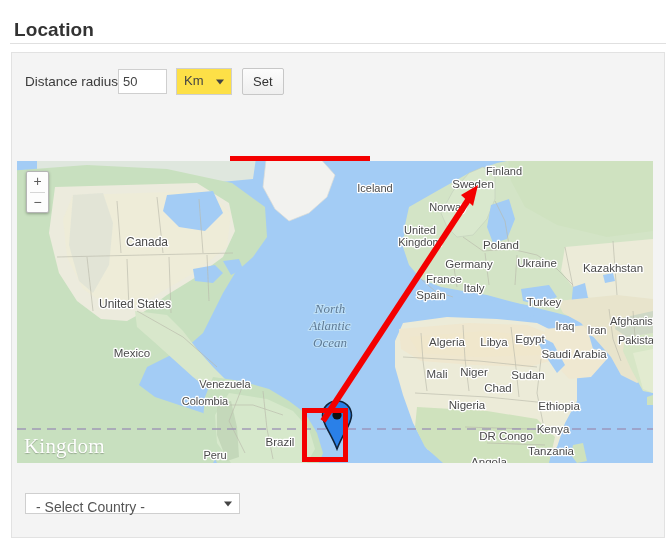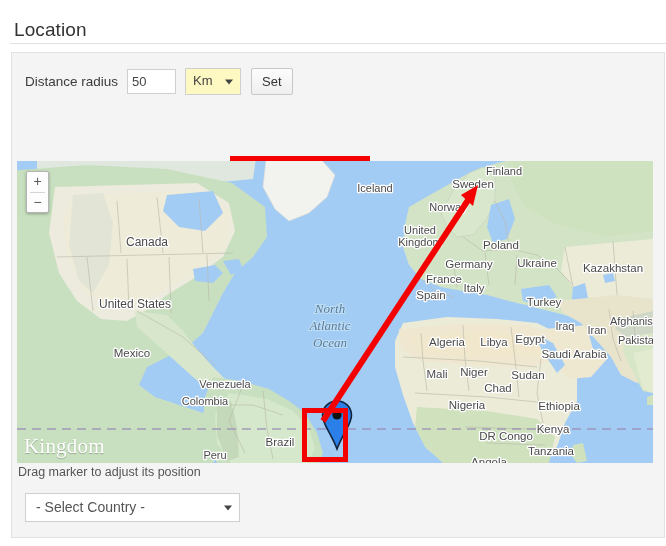--- a/index.html
+++ b/index.html
@@ -19,21 +19,21 @@
     background: #ffffff;
   }
 
   
   .page-title {
     position: absolute;
     left: 14px;
     top: 6px;
     font-size: 19px;
     color: #333333;
-    font-weight: normal;
+    font-weight: bold;
     letter-spacing: 0.1px;
   }
   .title-rule {
     position: absolute;
     left: 10px;
     top: 43px;
     width: 656px;
     height: 1px;
     background: #e0e0e0;
   }
@@ -54,41 +54,40 @@
   .row-radius {
     position: absolute;
     left: 13px;
     top: 15px;
     display: flex;
     align-items: center;
   }
   .lbl-radius {
     font-size: 13.5px;
     color: #3b3b3b;
-    margin-right: 9px;
   }
   .txt-radius {
     width: 49px;
     height: 25px;
     box-sizing: border-box;
     border: 1px solid #cfcfcf;
     background: #ffffff;
     font-size: 13px;
     color: #444;
     padding: 10px 4px;
     font-family: "Liberation Sans", sans-serif;
     outline: none;
   }
   .sel-unit {
     margin-left: 9px;
     width: 56px;
     height: 27px;
     box-sizing: border-box;
     border: 1px solid #cfcfcf;
-    background: #fef9c3;
+    background: #fde047;
     position: relative;
     font-size: 13px;
     color: #444;
   }
   .sel-unit .sel-text {
     position: absolute;
     left: 7px;
     top: 4px;
   }
   .caret {
@@ -277,21 +276,21 @@
     left: 6px;
     top: 412px;
     font-size: 12.5px;
     color: #555555;
   }
   .sel-bottom {
     position: absolute;
     left: 13px;
     top: 440px;
     width: 215px;
-    height: 29px;
+    height: 21px;
     box-sizing: border-box;
     border: 1px solid #cfcfcf;
     background: #ffffff;
     font-size: 14px;
     color: #555;
   }
   .sel-bottom .sel-text {
     position: absolute;
     left: 10px;
     top: 5px;
@@ -500,21 +499,20 @@
 
       <div class="zoom-ctl">
         <div class="zoom-btn">+</div>
         <div class="zoom-sep"></div>
         <div class="zoom-btn">−</div>
       </div>
 
       <div class="google-logo">Kingdom</div>
     </div>
 
-    <div class="map-caption">Drag marker to adjust its position</div>
 
     <div class="sel-bottom">
       <span class="sel-text">- Select Country -</span>
       <span class="caret"></span>
     </div>
 
   </div>
 
   <div class="anno-layer">
     <div class="marker-hl"></div>

